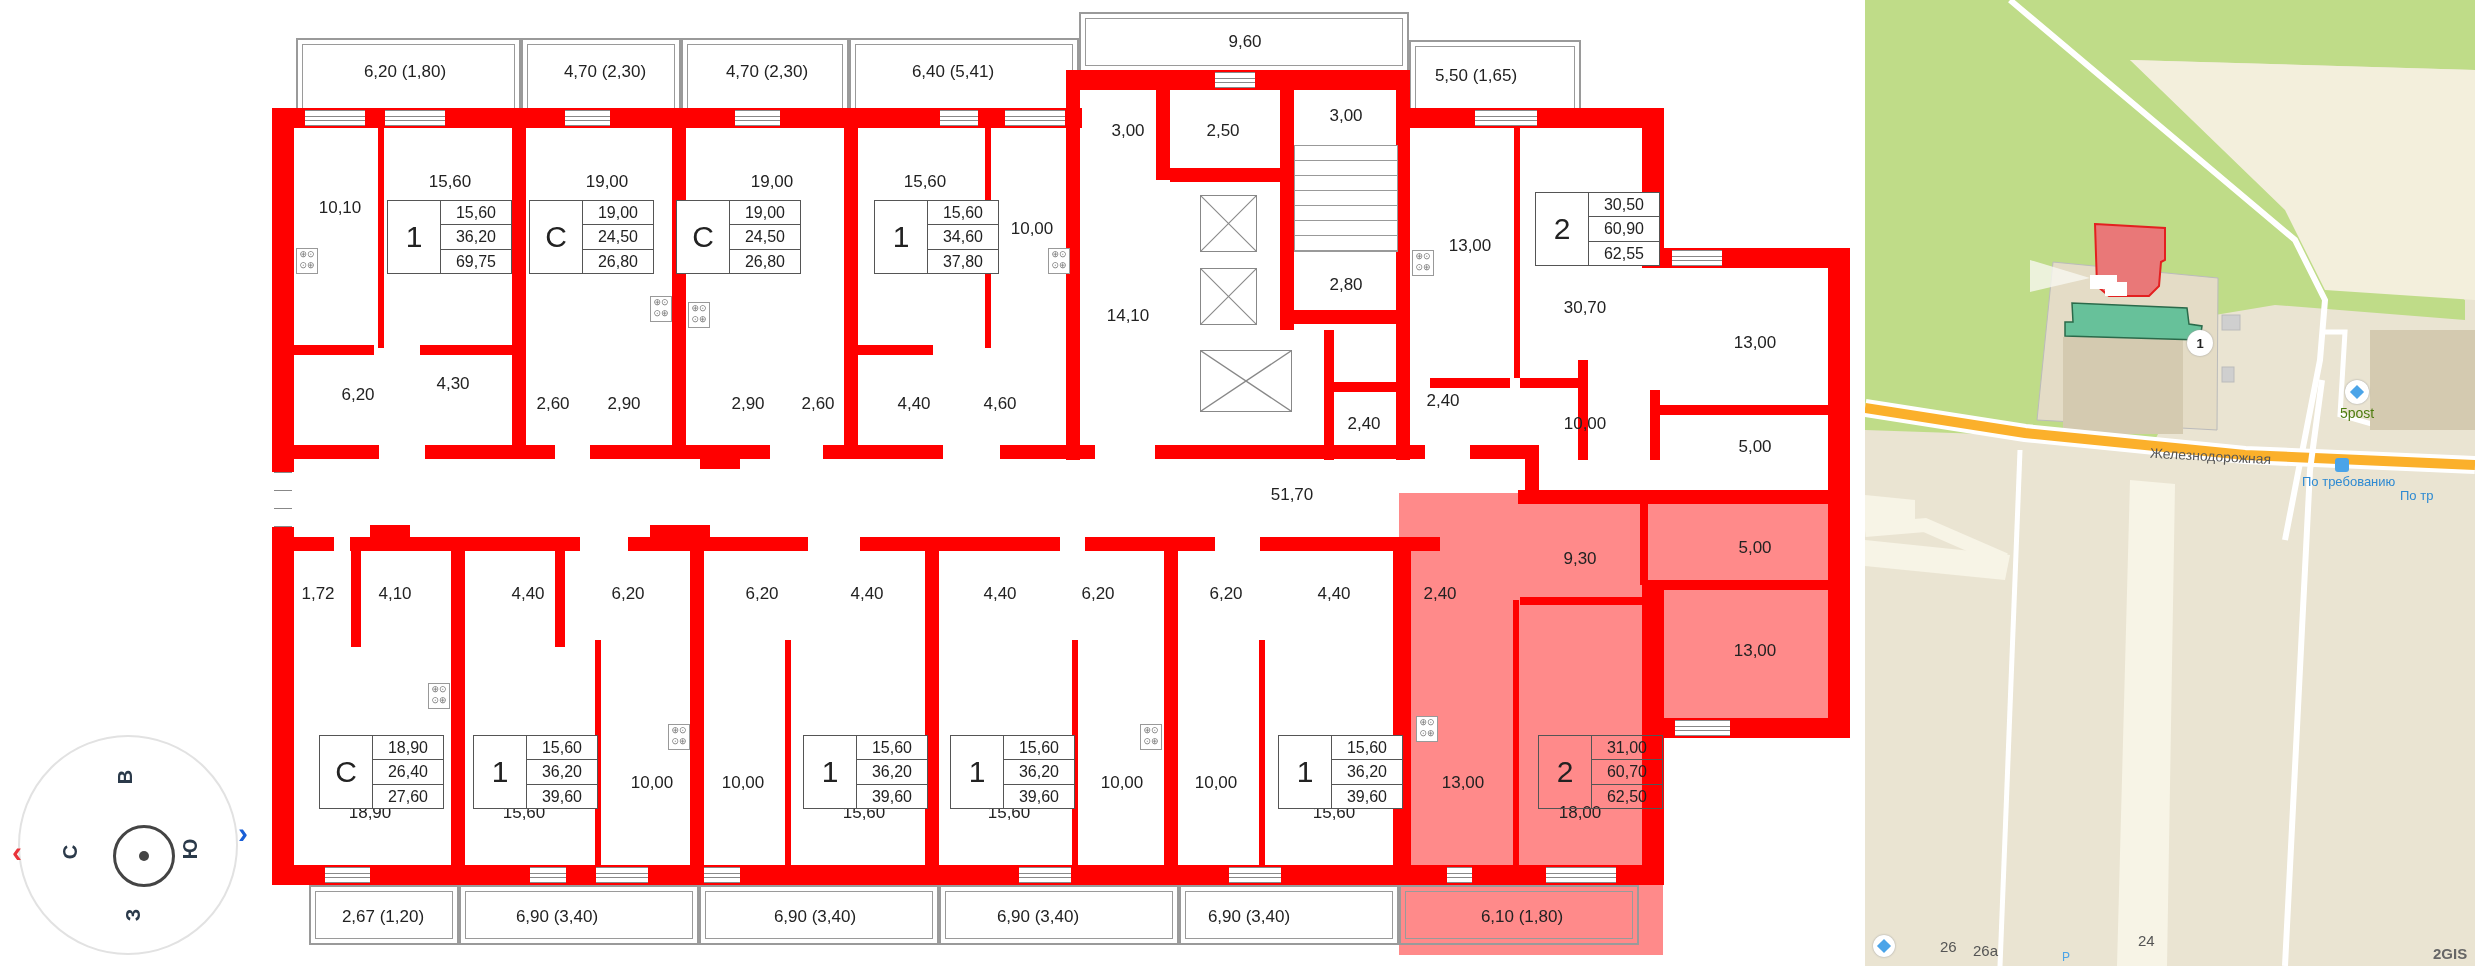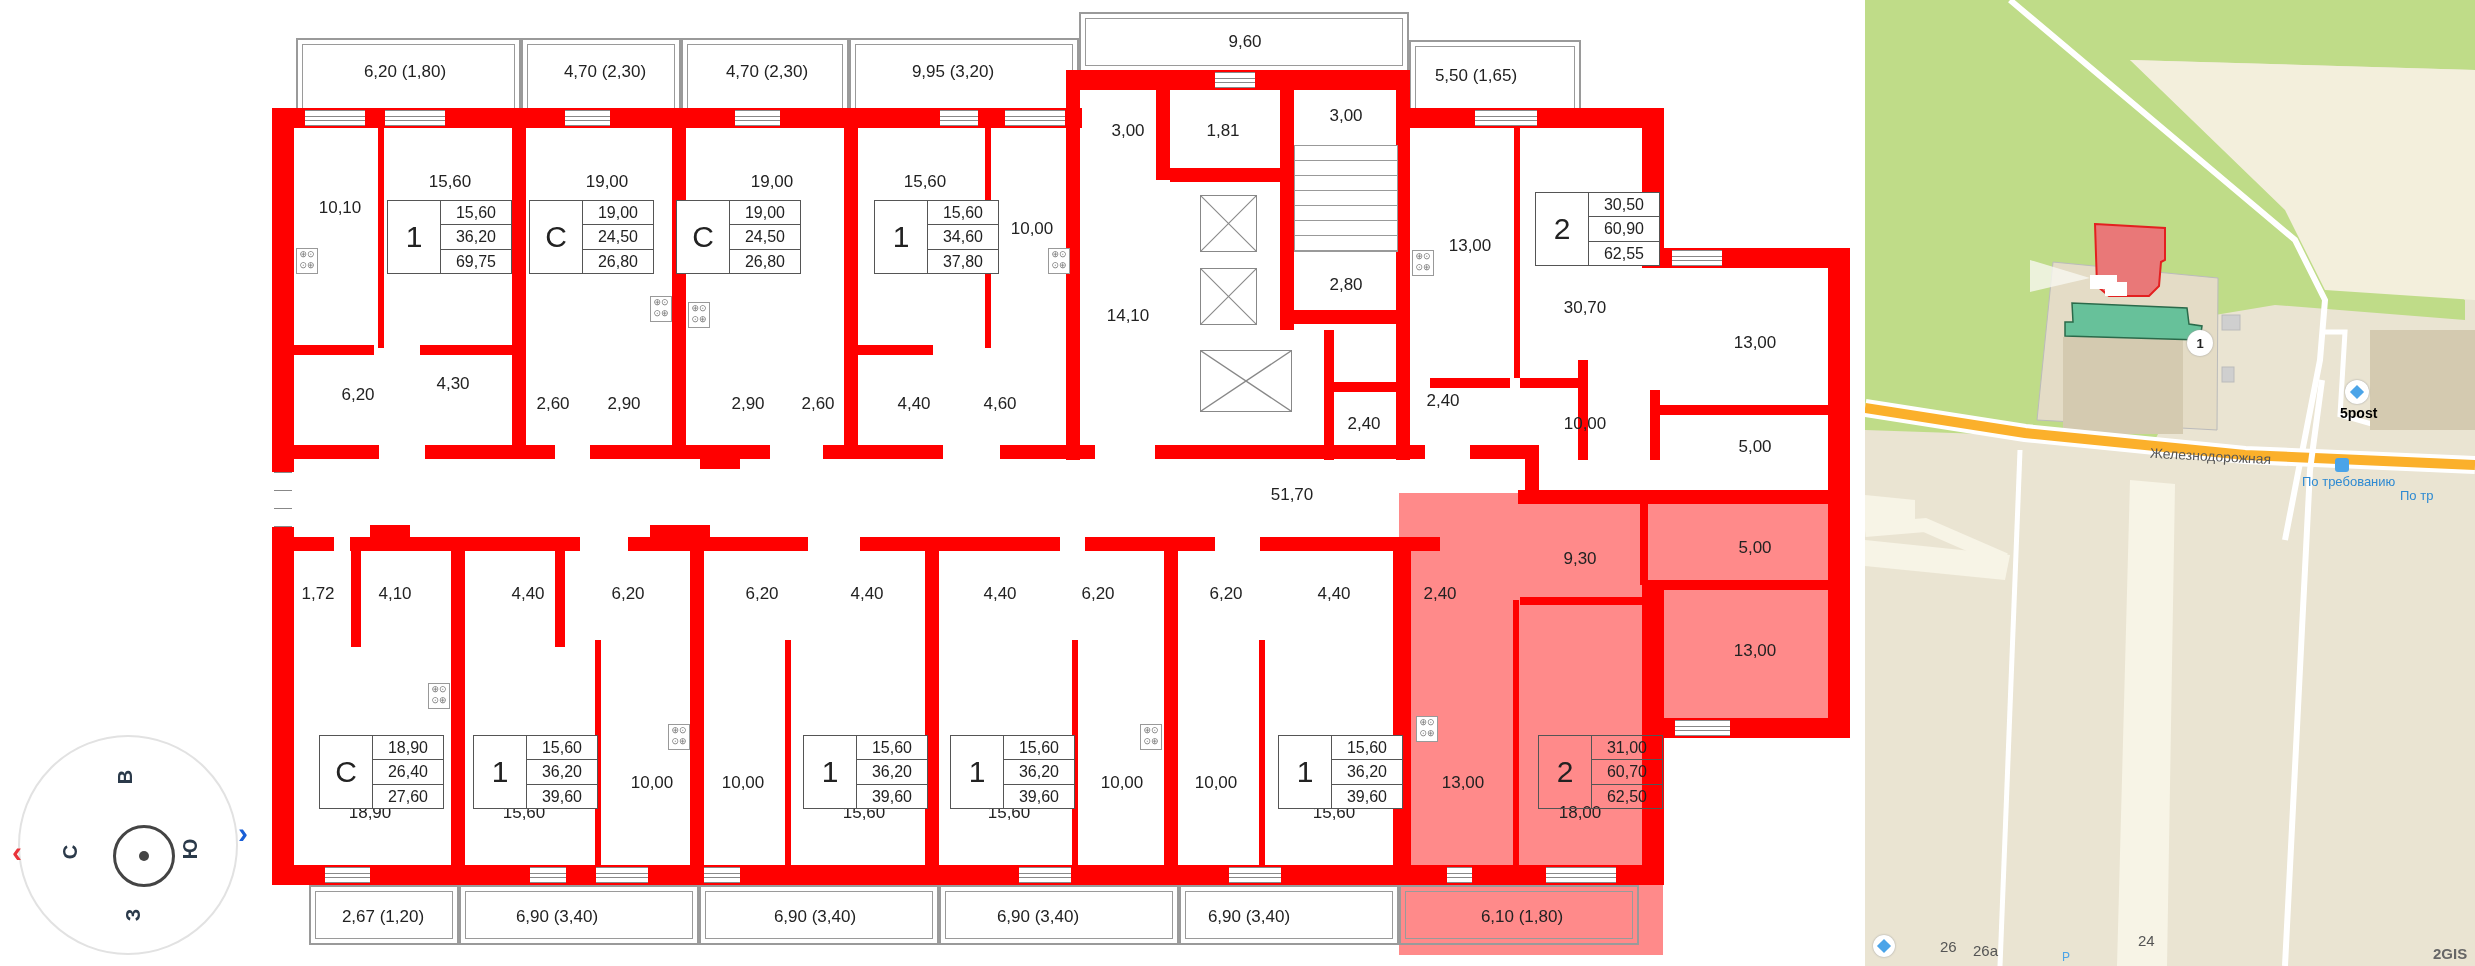--- a/index.html
+++ b/index.html
@@ -40,21 +40,21 @@
   <div class="balc" style="left:296px;top:38px;width:225px;height:78px;"></div>
   <div class="balc" style="left:521px;top:38px;width:160px;height:78px;"></div>
   <div class="balc" style="left:681px;top:38px;width:168px;height:78px;"></div>
   <div class="balc" style="left:849px;top:38px;width:230px;height:78px;"></div>
   <div class="balc" style="left:1079px;top:12px;width:330px;height:60px;"></div>
   <div class="balc" style="left:1409px;top:40px;width:172px;height:75px;"></div>
 
   <span class="lbl" style="left:405px;top:72px;">6,20 (1,80)</span>
   <span class="lbl" style="left:605px;top:72px;">4,70 (2,30)</span>
   <span class="lbl" style="left:767px;top:72px;">4,70 (2,30)</span>
-  <span class="lbl" style="left:953px;top:72px;">9,95 (3,20)</span>
+  <span class="lbl" style="left:953px;top:72px;">6,40 (5,41)</span>
   <span class="lbl" style="left:1245px;top:42px;">9,60</span>
   <span class="lbl" style="left:1476px;top:76px;">5,50 (1,65)</span>
 
   <div class="balc" style="left:309px;top:885px;width:150px;height:60px;"></div>
   <div class="balc" style="left:459px;top:885px;width:240px;height:60px;"></div>
   <div class="balc" style="left:699px;top:885px;width:240px;height:60px;"></div>
   <div class="balc" style="left:939px;top:885px;width:240px;height:60px;"></div>
   <div class="balc" style="left:1179px;top:885px;width:220px;height:60px;"></div>
   <div class="hl" style="left:1399px;top:885px;width:264px;height:70px;"></div>
   <div class="balc" style="left:1399px;top:885px;width:240px;height:60px;"></div>
@@ -182,21 +182,21 @@
     </div>
   <div class="stairs" style="left:1294px;top:145px;width:102px;height:105px;"></div>
 
   <span class="lbl" style="left:340px;top:208px;">10,10</span>
   <span class="lbl" style="left:450px;top:182px;">15,60</span>
   <span class="lbl" style="left:607px;top:182px;">19,00</span>
   <span class="lbl" style="left:772px;top:182px;">19,00</span>
   <span class="lbl" style="left:925px;top:182px;">15,60</span>
   <span class="lbl" style="left:1032px;top:229px;">10,00</span>
   <span class="lbl" style="left:1128px;top:131px;">3,00</span>
-  <span class="lbl" style="left:1223px;top:131px;">1,81</span>
+  <span class="lbl" style="left:1223px;top:131px;">2,50</span>
   <span class="lbl" style="left:1346px;top:116px;">3,00</span>
   <span class="lbl" style="left:1128px;top:316px;">14,10</span>
   <span class="lbl" style="left:1346px;top:285px;">2,80</span>
   <span class="lbl" style="left:1470px;top:246px;">13,00</span>
   <span class="lbl" style="left:1585px;top:308px;">30,70</span>
   <span class="lbl" style="left:1755px;top:343px;">13,00</span>
   <span class="lbl" style="left:358px;top:395px;">6,20</span>
   <span class="lbl" style="left:453px;top:384px;">4,30</span>
   <span class="lbl" style="left:553px;top:404px;">2,60</span>
   <span class="lbl" style="left:624px;top:404px;">2,90</span>
@@ -383,21 +383,21 @@
     <polygon points="0,540 145,555 140,580 0,566" fill="#f7f4e6"></polygon>
     <polyline points="0,530 60,525 140,560" fill="none" stroke="#f7f4e6" stroke-width="14"></polyline>
     <line x1="155" y1="450" x2="135" y2="966" stroke="#fff" stroke-width="5"></line>
   </svg>
   <div style="position:absolute;left:322px;top:330px;width:26px;height:26px;border-radius:50%;background:#fff;font-weight:bold;font-size:13px;display:flex;align-items:center;justify-content:center;box-shadow:0 0 2px #999;">
     <span>1</span>
   </div>
   <div style="position:absolute;left:480px;top:380px;width:24px;height:24px;border-radius:50%;background:#fff;box-shadow:0 0 2px #999;">
       <div style="position:absolute;left:7px;top:7px;width:10px;height:10px;background:#4ba4e8;transform:rotate(45deg);"></div>
     </div>
-  <span class="mtext" style="left:475px;top:405px;color:#000000;font-weight:bold;font-size:14px;">5post</span>
+  <span class="mtext" style="left:475px;top:405px;color:#4d7c0f;font-weight:normal;font-size:14px;">5post</span>
   <span class="mtext" style="left:285px;top:448px;color:#555;font-size:14px;transform:rotate(3deg);">Железнодорожная</span>
   <div style="position:absolute;left:470px;top:458px;width:14px;height:14px;background:#4ba4e8;border-radius:3px;"></div>
   <span class="mtext" style="left:437px;top:474px;color:#2e8ad2;font-size:13px;">По требованию</span>
   <span class="mtext" style="left:535px;top:488px;color:#2e8ad2;font-size:13px;">По тр</span>
   <span class="mtext" style="left:75px;top:938px;color:#555;">26</span>
   <span class="mtext" style="left:108px;top:942px;color:#555;">26а</span>
   <span class="mtext" style="left:273px;top:932px;color:#555;">24</span>
   <span class="mtext" style="left:197px;top:950px;color:#4ba4e8;font-size:12px;">P</span>
   <div style="position:absolute;left:8px;top:935px;width:22px;height:22px;border-radius:50%;background:#fff;box-shadow:0 0 2px #999;">
       <div style="position:absolute;left:6px;top:6px;width:10px;height:10px;background:#4ba4e8;transform:rotate(45deg);"></div>

